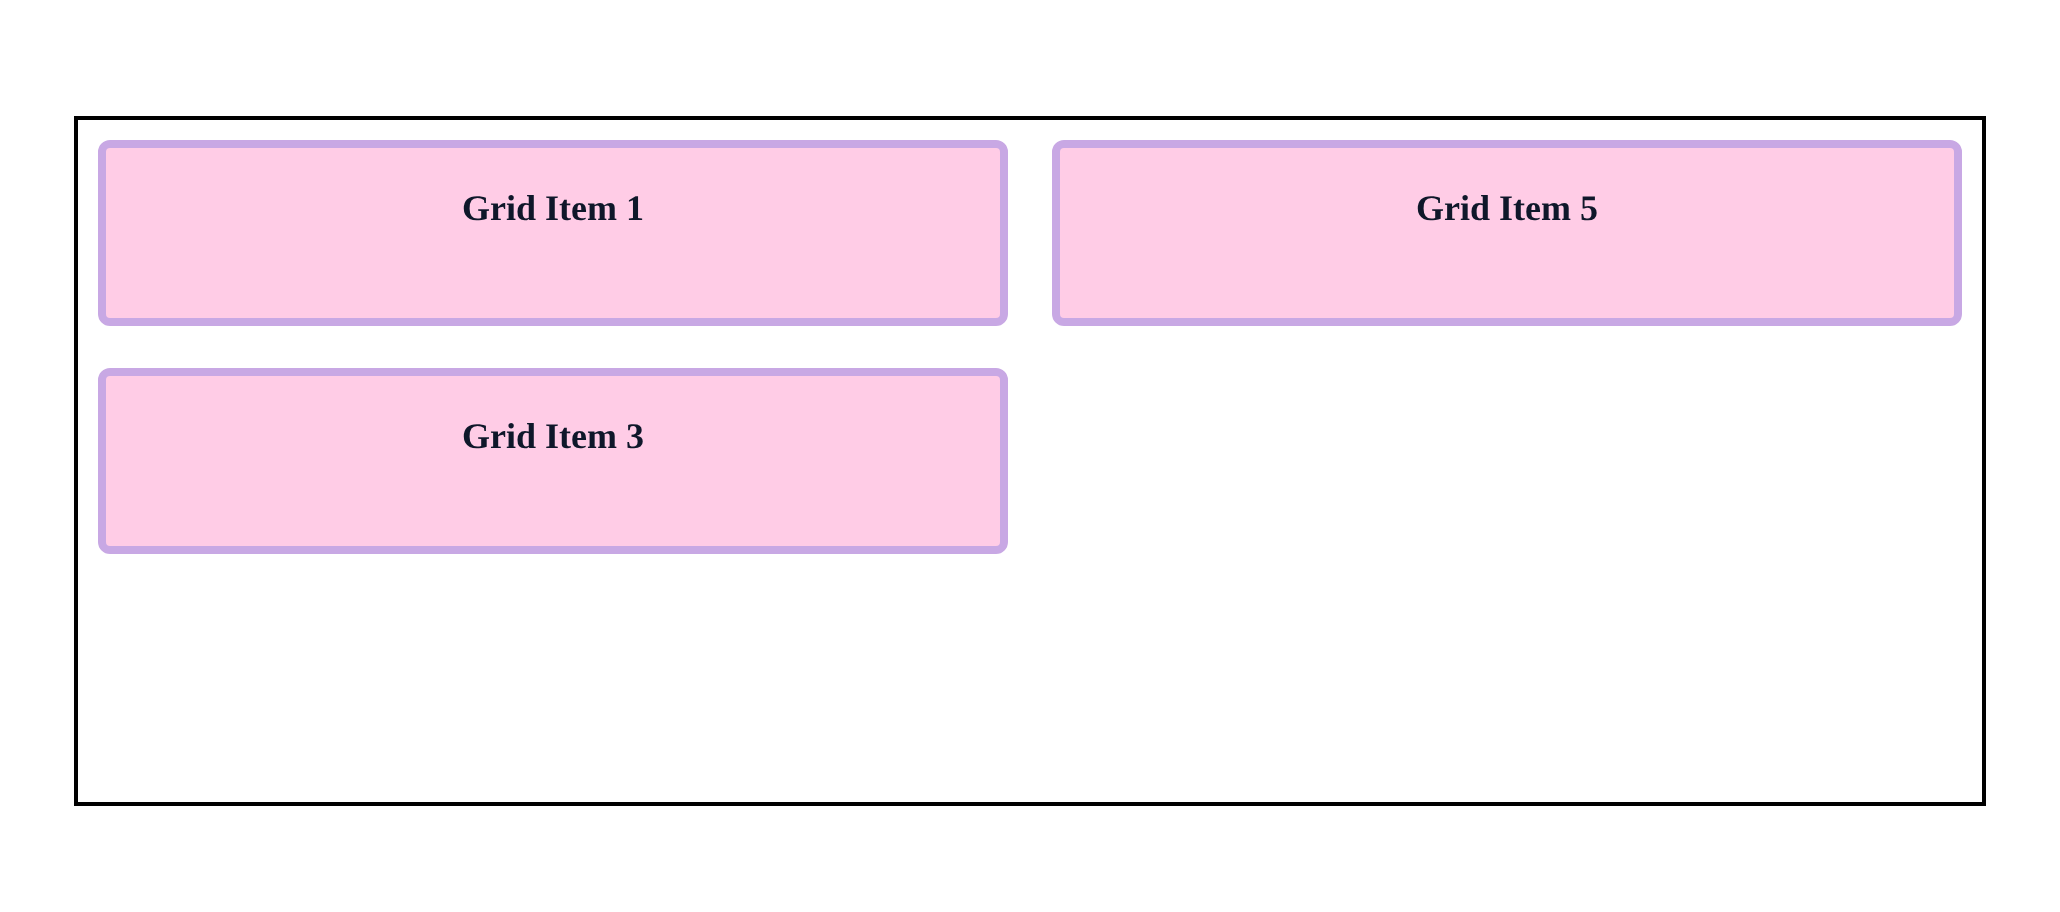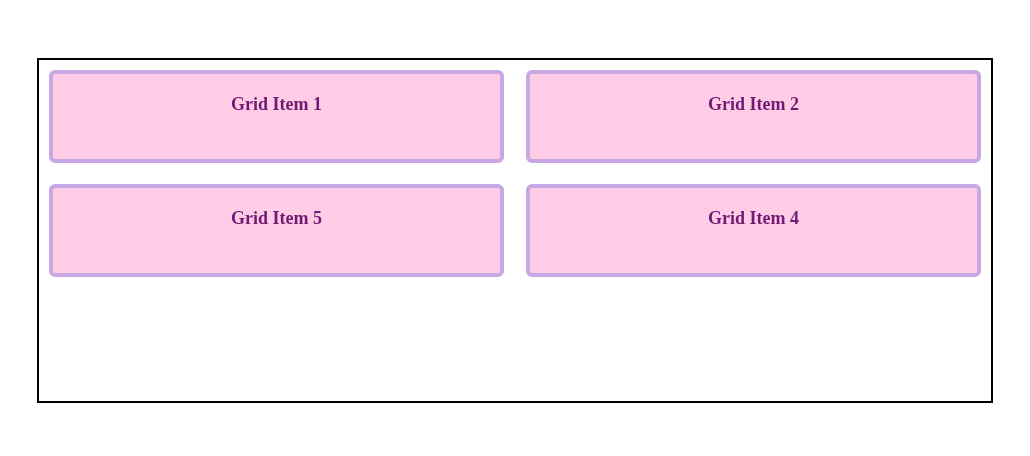--- a/index.html
+++ b/index.html
@@ -28,24 +28,23 @@
   .grid-item {
     box-sizing: border-box;
     background: #ffcce6;
     border: 4px solid #c8a8e4;
     border-radius: 6px;
     padding: 20px;
     text-align: center;
     font-weight: bold;
     font-size: 18px;
     line-height: 21px;
-    color: #701a75;
+    color: #0f172a;
   }
 </style>
 </head>
 <body>
 
 <div class="grid-container">
   <div class="grid-item">Grid Item 1</div>
-  <div class="grid-item">Grid Item 2</div>
   <div class="grid-item">Grid Item 5</div>
-  <div class="grid-item">Grid Item 4</div>
+  <div class="grid-item">Grid Item 3</div>
 </div>
 
 </body></html>

